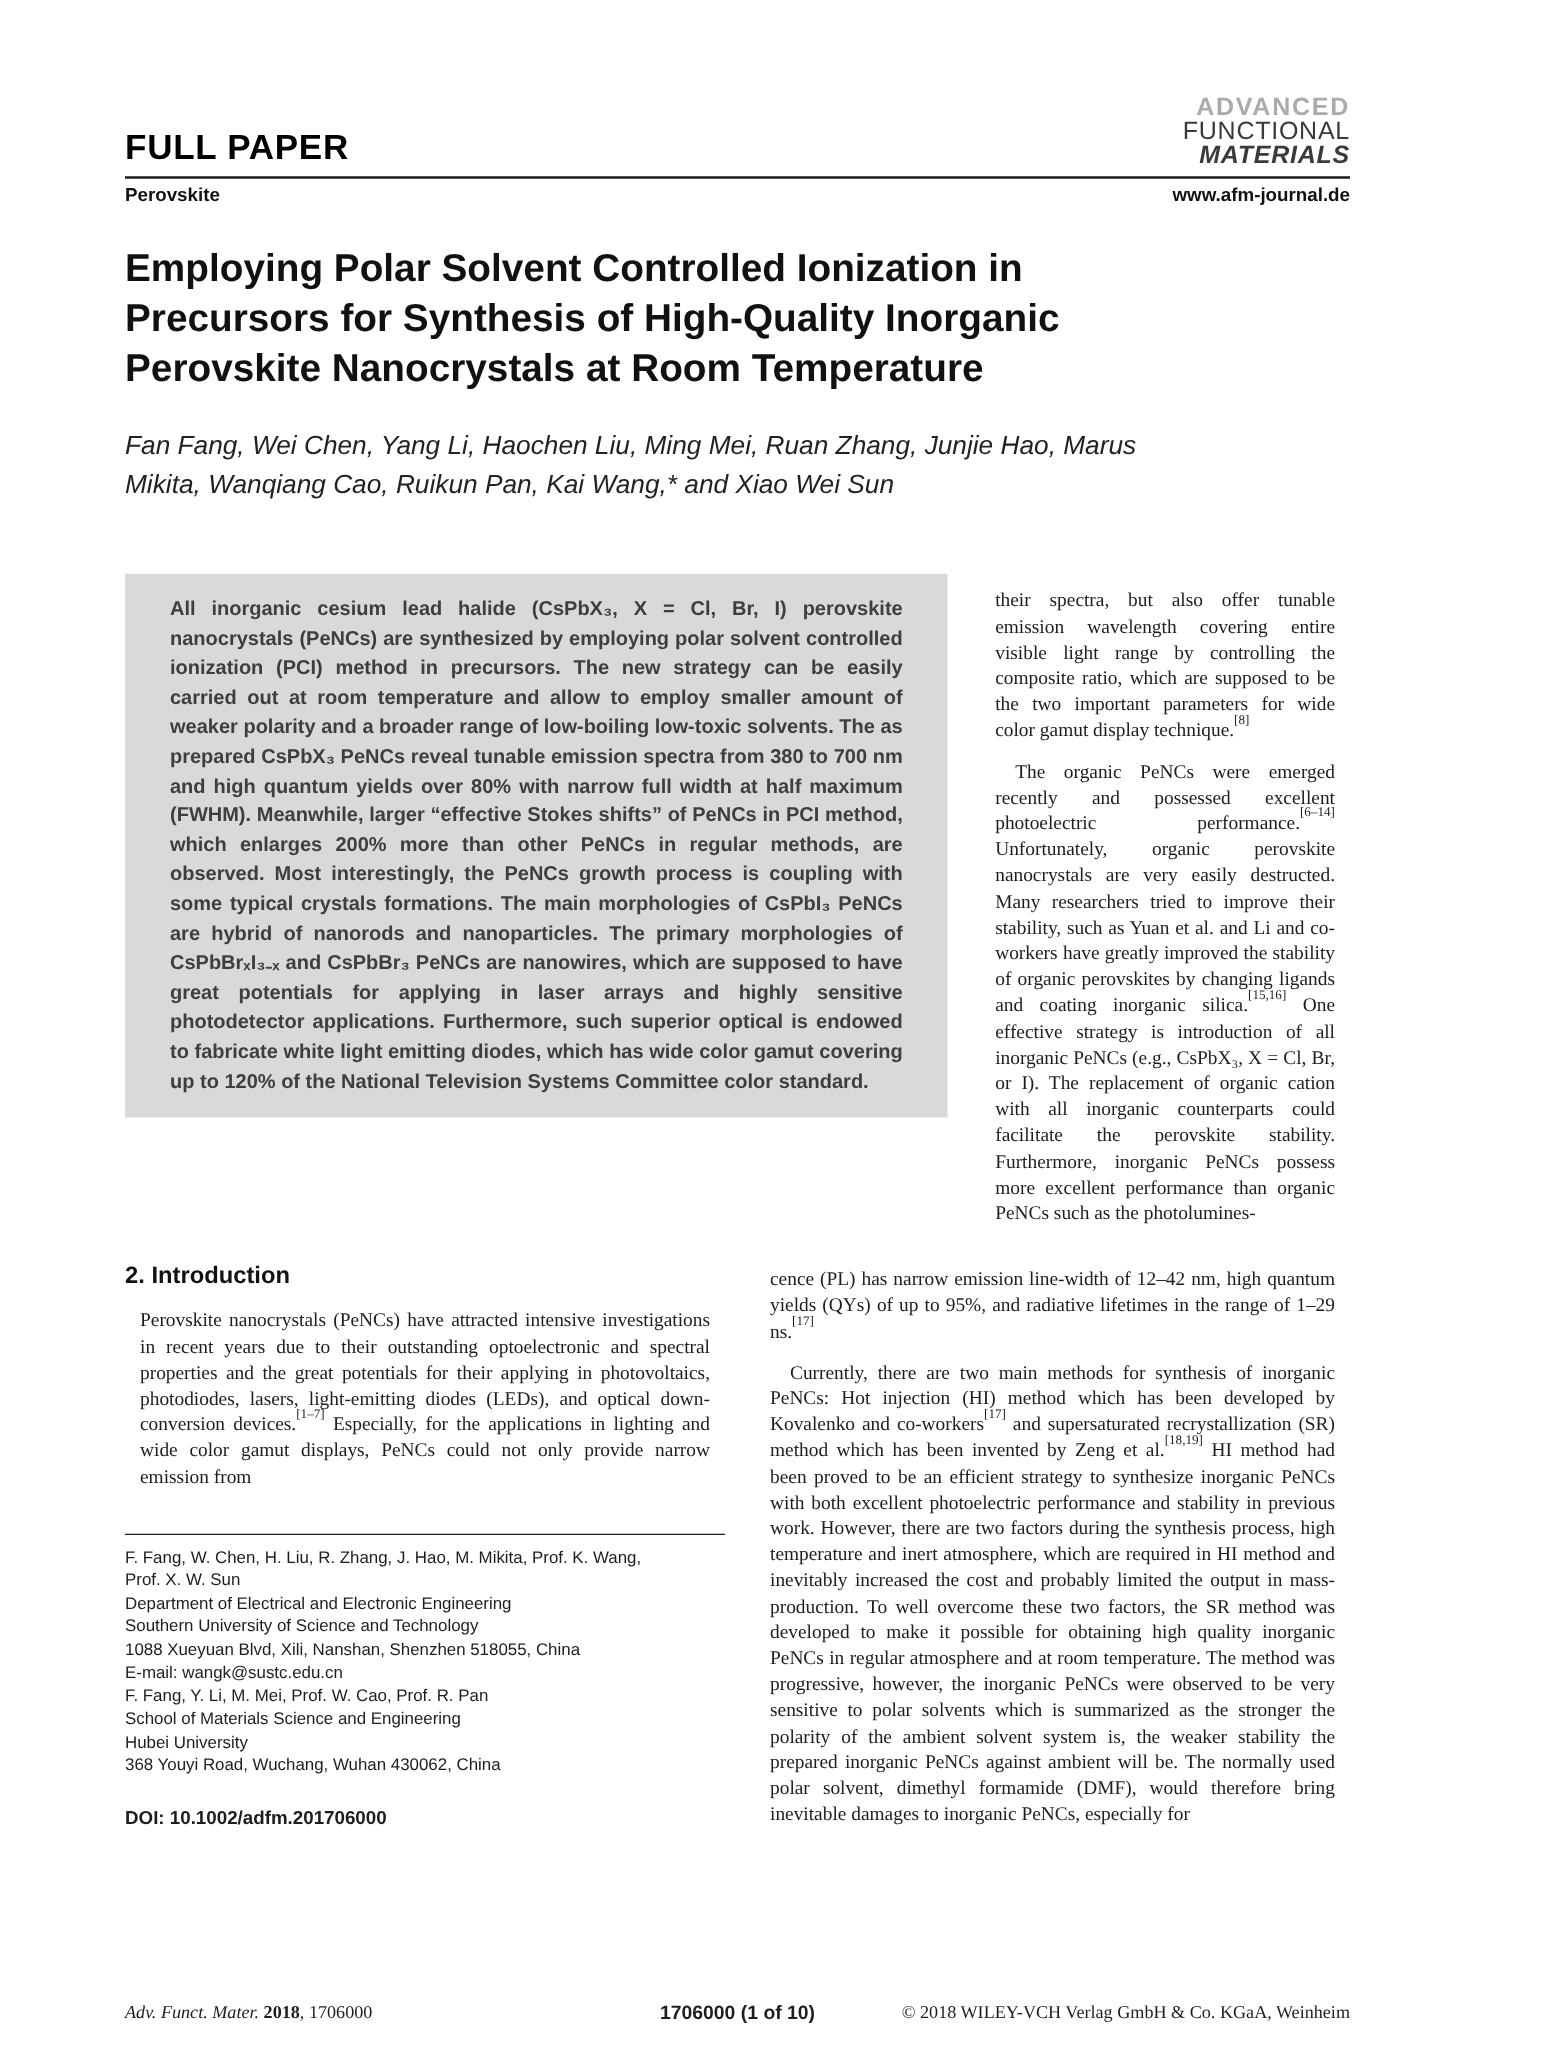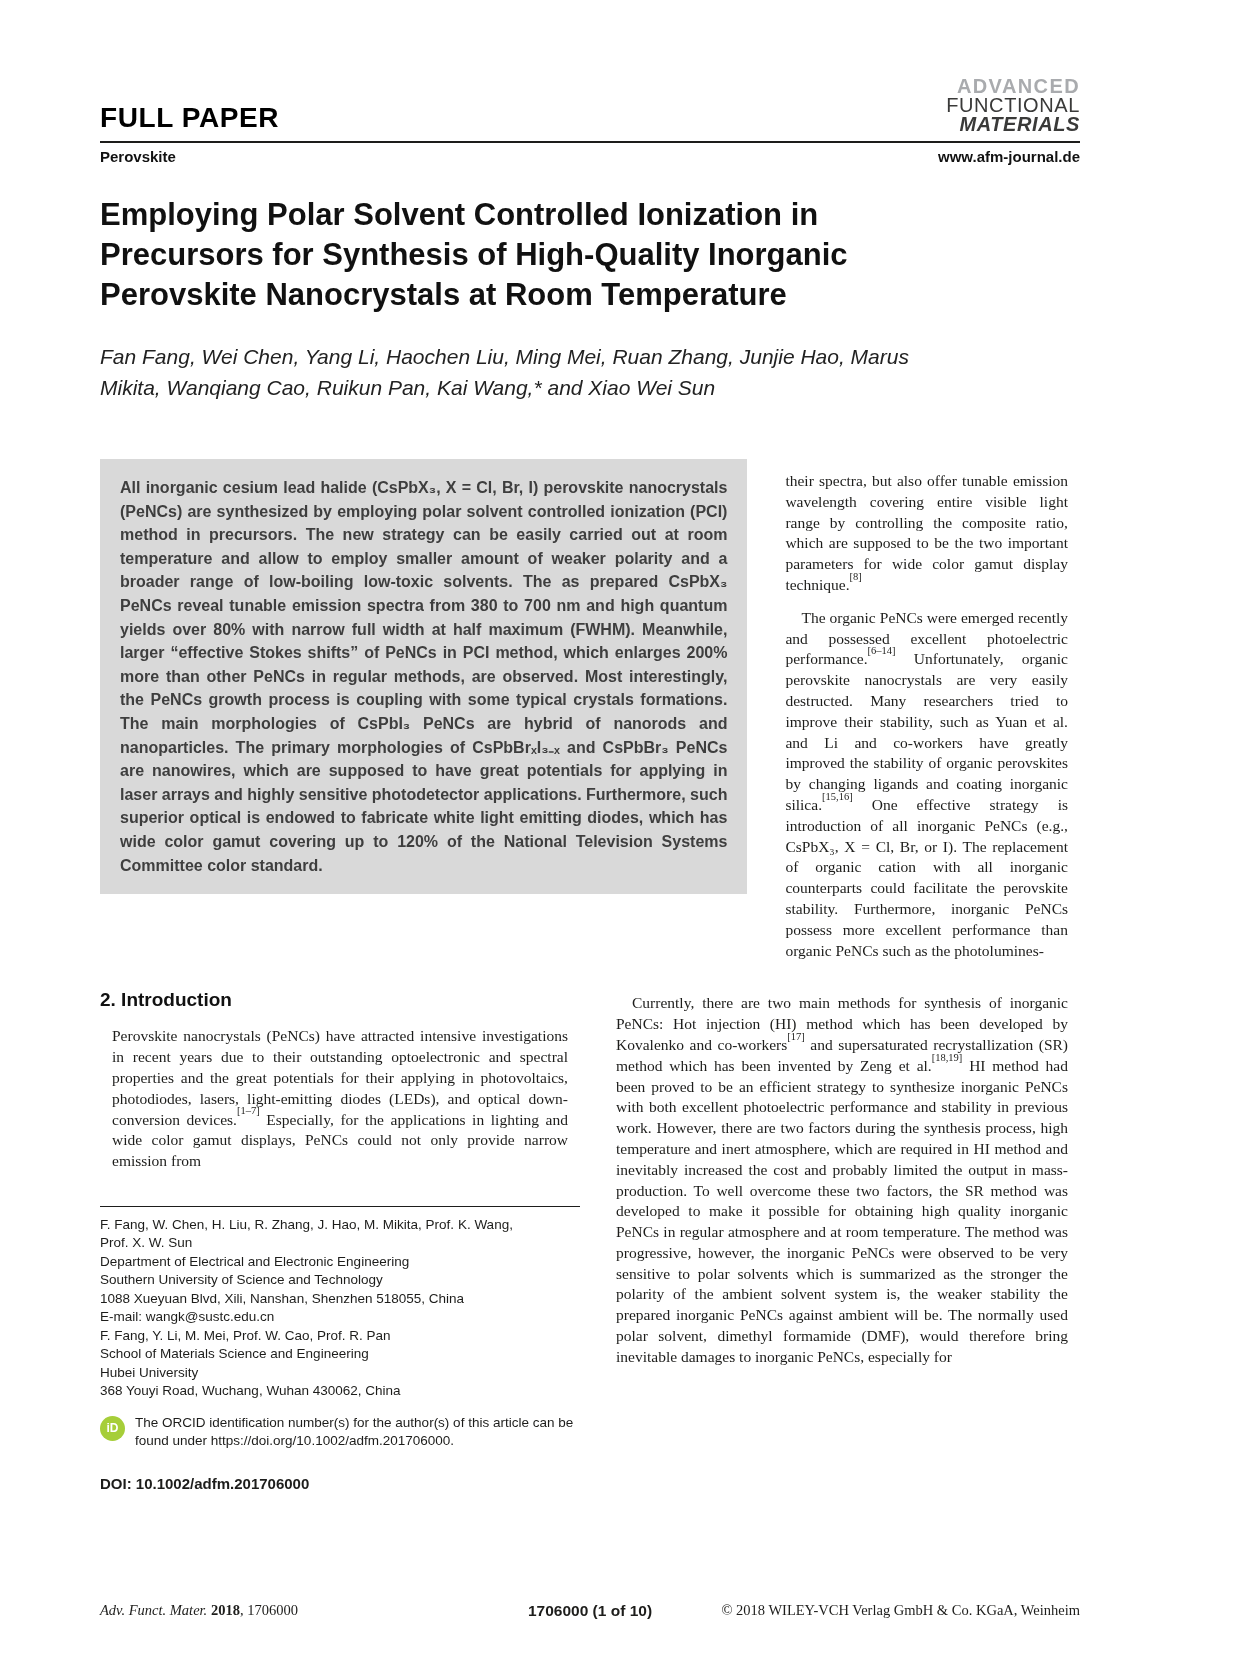--- a/index.html
+++ b/index.html
@@ -12,21 +12,21 @@
   .logo-l1{font-size:20px;font-weight:700;color:#a9abae;letter-spacing:1.4px;}
   .logo-l2{font-size:20px;font-weight:400;color:#3a3a39;letter-spacing:.6px;}
   .logo-l3{font-size:20px;font-weight:700;font-style:italic;color:#3a3a39;letter-spacing:.6px;}
   .header-rule{height:2px;background:#1d1d1b;margin-top:7px;}
   .header-sub{display:flex;justify-content:space-between;font-family:"Liberation Sans",sans-serif;font-weight:700;font-size:15px;margin-top:5px;color:#111;}
 
   .title{font-family:"Liberation Sans",sans-serif;font-weight:700;font-size:31px;line-height:40px;color:#111;margin:30px 0 0;max-width:880px;}
   .authors{font-family:"Liberation Sans",sans-serif;font-style:italic;font-size:21px;line-height:31px;margin-top:26px;max-width:860px;color:#222;}
 
   .abstract-row{display:flex;gap:26px;margin-top:56px;align-items:flex-start;}
-  .abstract-box{width:634px;background:#d9d9d9;padding:17px 20px;font-family:"Liberation Sans",sans-serif;font-weight:700;font-size:16px;line-height:23.6px;color:#3e3e3e;text-align:justify;}
+  .abstract-box{width:634px;background:#d9d9d9;padding:17px 36px;font-family:"Liberation Sans",sans-serif;font-weight:700;font-size:16px;line-height:23.6px;color:#3e3e3e;text-align:justify;}
   .side-col{width:320px;}
 
   .para{font-family:"Liberation Serif",serif;font-size:15.5px;line-height:20.8px;text-align:justify;margin:12px;color:#1d1d1b;}
   .para.indent{text-indent:16px;}
 
   .body-row{display:flex;gap:24px;margin-top:8px;}
   .left-col{width:480px;}
   .right-col{width:476px;}
   .section-heading{font-family:"Liberation Sans",sans-serif;font-size:19px;font-weight:700;margin:8px 0 15px;color:#111;}
 
@@ -88,29 +88,26 @@
           <div class="affil">F. Fang, W. Chen, H. Liu, R. Zhang, J. Hao, M. Mikita, Prof. K. Wang,
 Prof. X. W. Sun
 Department of Electrical and Electronic Engineering
 Southern University of Science and Technology
 1088 Xueyuan Blvd, Xili, Nanshan, Shenzhen 518055, China
 E-mail: wangk@sustc.edu.cn</div>
           <div class="affil">F. Fang, Y. Li, M. Mei, Prof. W. Cao, Prof. R. Pan
 School of Materials Science and Engineering
 Hubei University
 368 Youyi Road, Wuchang, Wuhan 430062, China</div>
-          <div class="orcid-row">
-            <span class="orcid-icon">iD</span>
-            <span class="orcid-text">The ORCID identification number(s) for the author(s) of this article can be found under https://doi.org/10.1002/adfm.201706000.</span>
-          </div>
           <div class="doi">DOI: 10.1002/adfm.201706000</div>
         </div>
       </div>
 
       <div class="right-col">
+        <p class="para">cence (PL) has narrow emission line-width of 12–42 nm, high quantum yields (QYs) of up to 95%, and radiative lifetimes in the range of 1–29 ns.<sup>[17]</sup></p>
         <p class="para indent">Currently, there are two main methods for synthesis of inorganic PeNCs: Hot injection (HI) method which has been developed by Kovalenko and co-workers<sup>[17]</sup> and supersaturated recrystallization (SR) method which has been invented by Zeng et al.<sup>[18,19]</sup> HI method had been proved to be an efficient strategy to synthesize inorganic PeNCs with both excellent photoelectric performance and stability in previous work. However, there are two factors during the synthesis process, high temperature and inert atmosphere, which are required in HI method and inevitably increased the cost and probably limited the output in mass-production. To well overcome these two factors, the SR method was developed to make it possible for obtaining high quality inorganic PeNCs in regular atmosphere and at room temperature. The method was progressive, however, the inorganic PeNCs were observed to be very sensitive to polar solvents which is summarized as the stronger the polarity of the ambient solvent system is, the weaker stability the prepared inorganic PeNCs against ambient will be. The normally used polar solvent, dimethyl formamide (DMF), would therefore bring inevitable damages to inorganic PeNCs, especially for</p>
       </div>
     </div>
 
   </div>
 
   <footer class="footer">
     <div class="f-left">
       <span class="f-journal">Adv. Funct. Mater.</span>
       <span class="f-year">2018</span><span>, 1706000</span>

